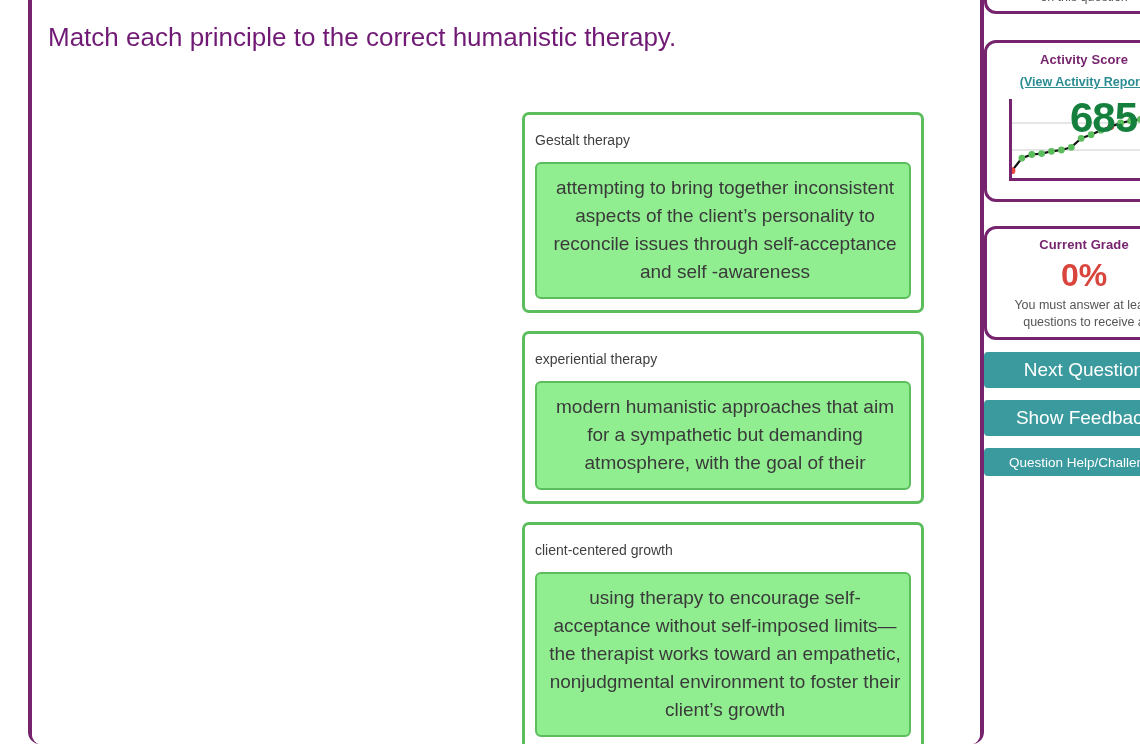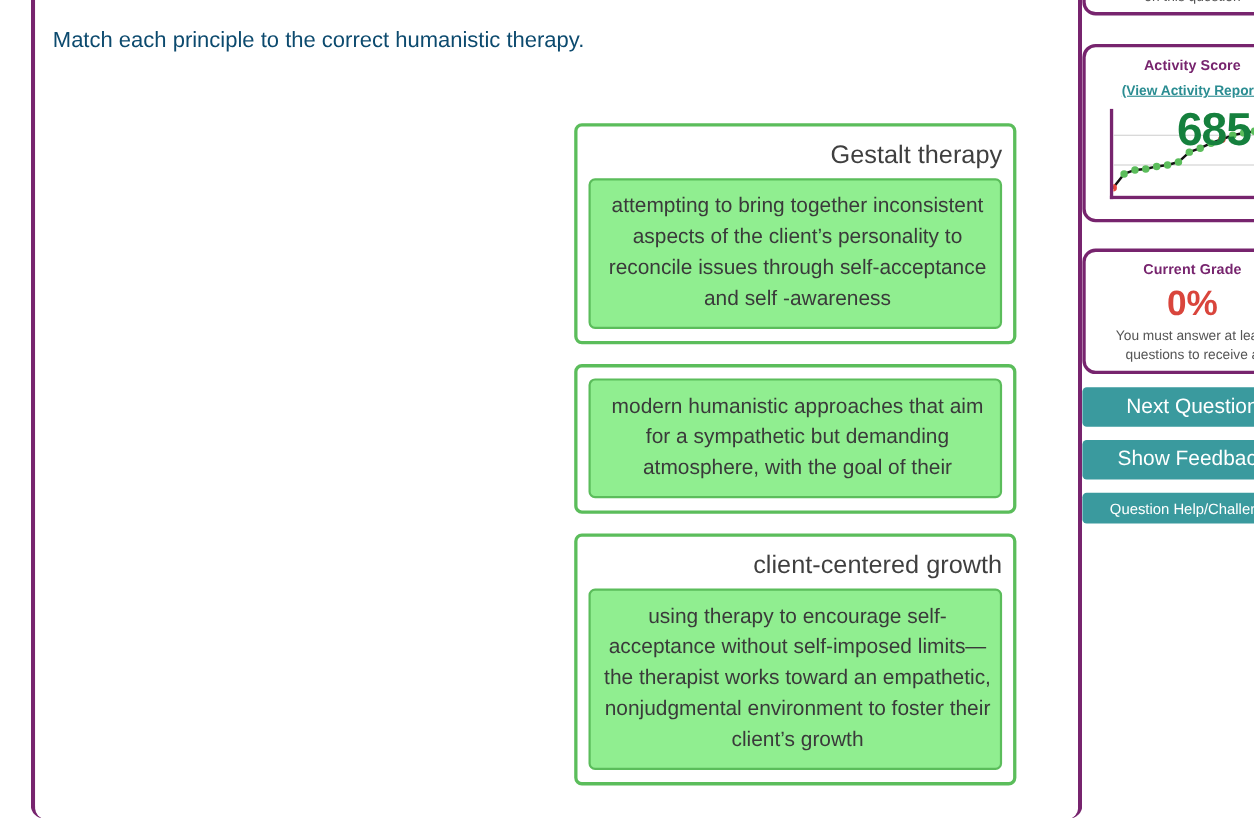--- a/index.html
+++ b/index.html
@@ -37,44 +37,44 @@
     background: #ffffff;
     border-radius: 9px;
   }
 
   
   .prompt {
     position: absolute;
     left: 48px;
     top: 23px;
     width: 860px;
-    font-size: 20px;
+    font-size: 26px;
     line-height: 28px;
-    color: #0c4a6e;
+    color: #701a75;
     font-weight: 400;
   }
 
   
   .cards {
     position: absolute;
     left: 522px;
     top: 112px;
     width: 402px;
   }
   .match-card {
     width: 402px;
     border: 3px solid #5bbd5b;
     border-radius: 7px;
     background: #ffffff;
     margin-bottom: 18px;
     padding: 10px 10px 11px 10px;
   }
   .match-card-title {
-    text-align: right;
-    font-size: 23px;
+    text-align: left;
+    font-size: 14px;
     line-height: 26px;
     color: #3f3f3f;
     font-weight: 400;
     padding: 2px 0 9px 0;
   }
   .match-card-body {
     background: #90ee90;
     border: 2px solid #5bbd5b;
     border-radius: 6px;
     text-align: center;
@@ -205,20 +205,21 @@
   <div class="prompt">Match each principle to the correct humanistic therapy.</div>
 
   <div class="cards">
 
     <div class="match-card">
       <div class="match-card-title">Gestalt therapy</div>
       <div class="match-card-body">attempting to bring together inconsistent aspects of the client’s personality to reconcile issues through self-acceptance and self -awareness</div>
     </div>
 
     <div class="match-card">
+      <div class="match-card-title">experiential therapy</div>
       <div class="match-card-body">modern humanistic approaches that aim for a sympathetic but demanding atmosphere, with the goal of their</div>
     </div>
 
     <div class="match-card">
       <div class="match-card-title">client-centered growth</div>
       <div class="match-card-body">using therapy to encourage self-acceptance without self-imposed limits—the therapist works toward an empathetic, nonjudgmental environment to foster their client’s growth</div>
     </div>
 
   </div>
 

